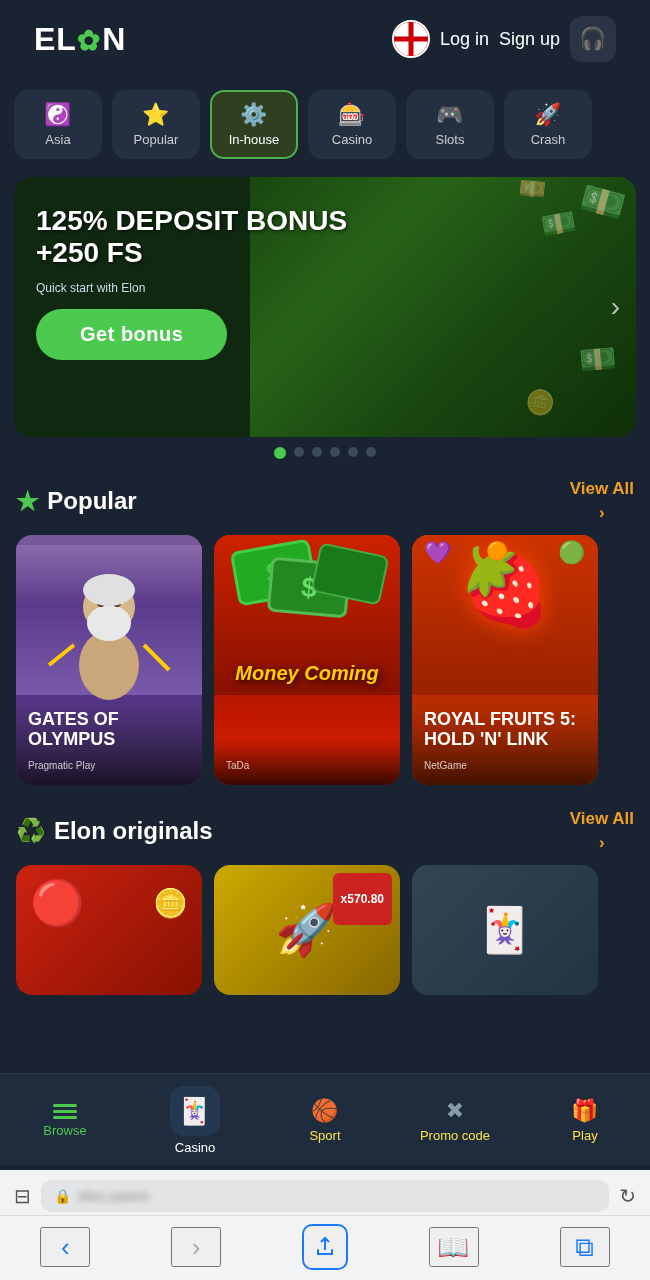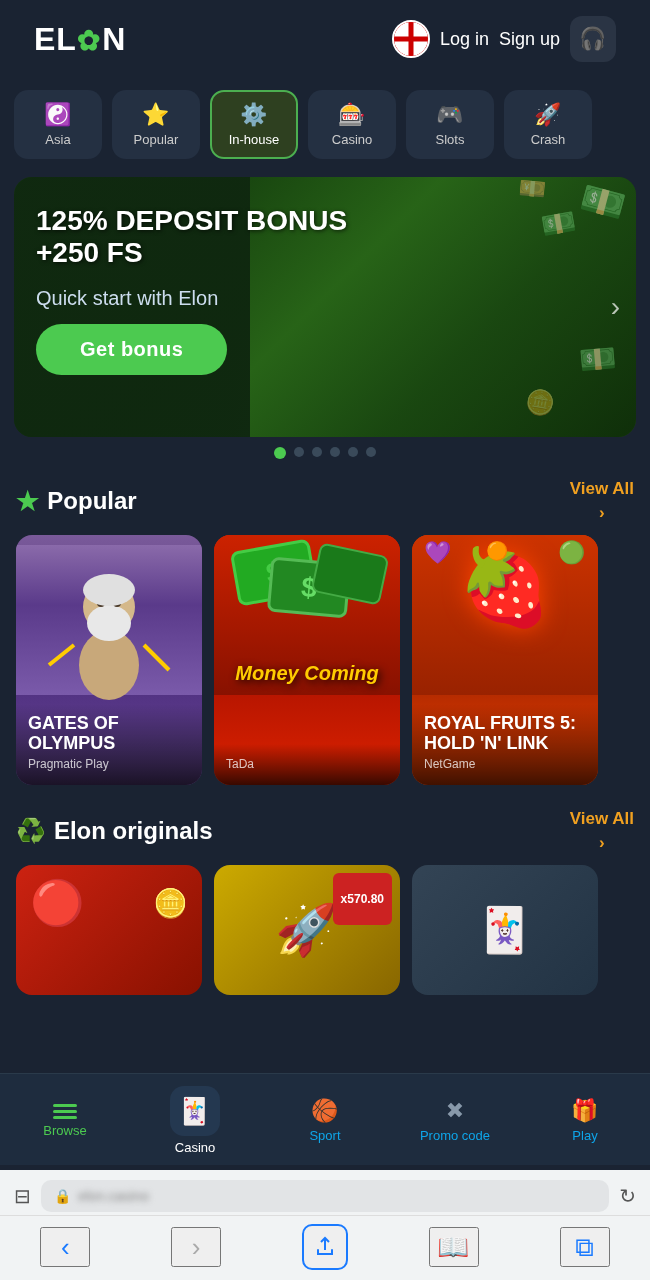--- a/index.html
+++ b/index.html
@@ -142,23 +142,23 @@
       z-index: 2;
     }
     .banner-title {
       font-size: 28px;
       font-weight: 900;
       color: #fff;
       line-height: 1.15;
       text-shadow: 1px 1px 4px rgba(0,0,0,0.7);
     }
     .banner-subtitle {
-      font-size: 20px;
+      font-size: 12px;
       color: #cde;
-      margin-top: 18px;
+      margin-top: 12px;
       font-weight: 400;
     }
     .banner-btn {
       margin-top: 14px;
       background: #4cca50;
       color: #fff;
       border: none;
       border-radius: 30px;
       padding: 14px 44px;
       font-size: 20px;
@@ -263,23 +263,23 @@
       background: linear-gradient(transparent, rgba(0,0,0,0.75));
     }
     .game-card-title {
       font-size: 18px;
       font-weight: 900;
       color: #fff;
       line-height: 1.1;
       text-transform: uppercase;
     }
     .game-card-provider {
-      font-size: 12px;
+      font-size: 10px;
       color: rgba(255,255,255,0.75);
-      margin-top: 3px;
+      margin-top: 10px;
     }
     
     .game-zeus {
       width: 100%;
       height: 160px;
       display: flex;
       align-items: center;
       justify-content: center;
       font-size: 70px;
       padding-top: 10px;
@@ -363,21 +363,21 @@
       gap: 4px;
       cursor: pointer;
       min-width: 80px;
     }
     .bottom-nav-icon {
       font-size: 22px;
       color: #8899aa;
     }
     .bottom-nav-label {
       font-size: 13px;
-      color: #0ea5e9;
+      color: #fde047;
     }
     .bottom-nav-item.active .bottom-nav-label {
       color: #fff;
     }
     .bottom-nav-item.browse .bottom-nav-label {
       color: #4cca50;
     }
     .casino-nav-circle {
       width: 50px;
       height: 50px;

